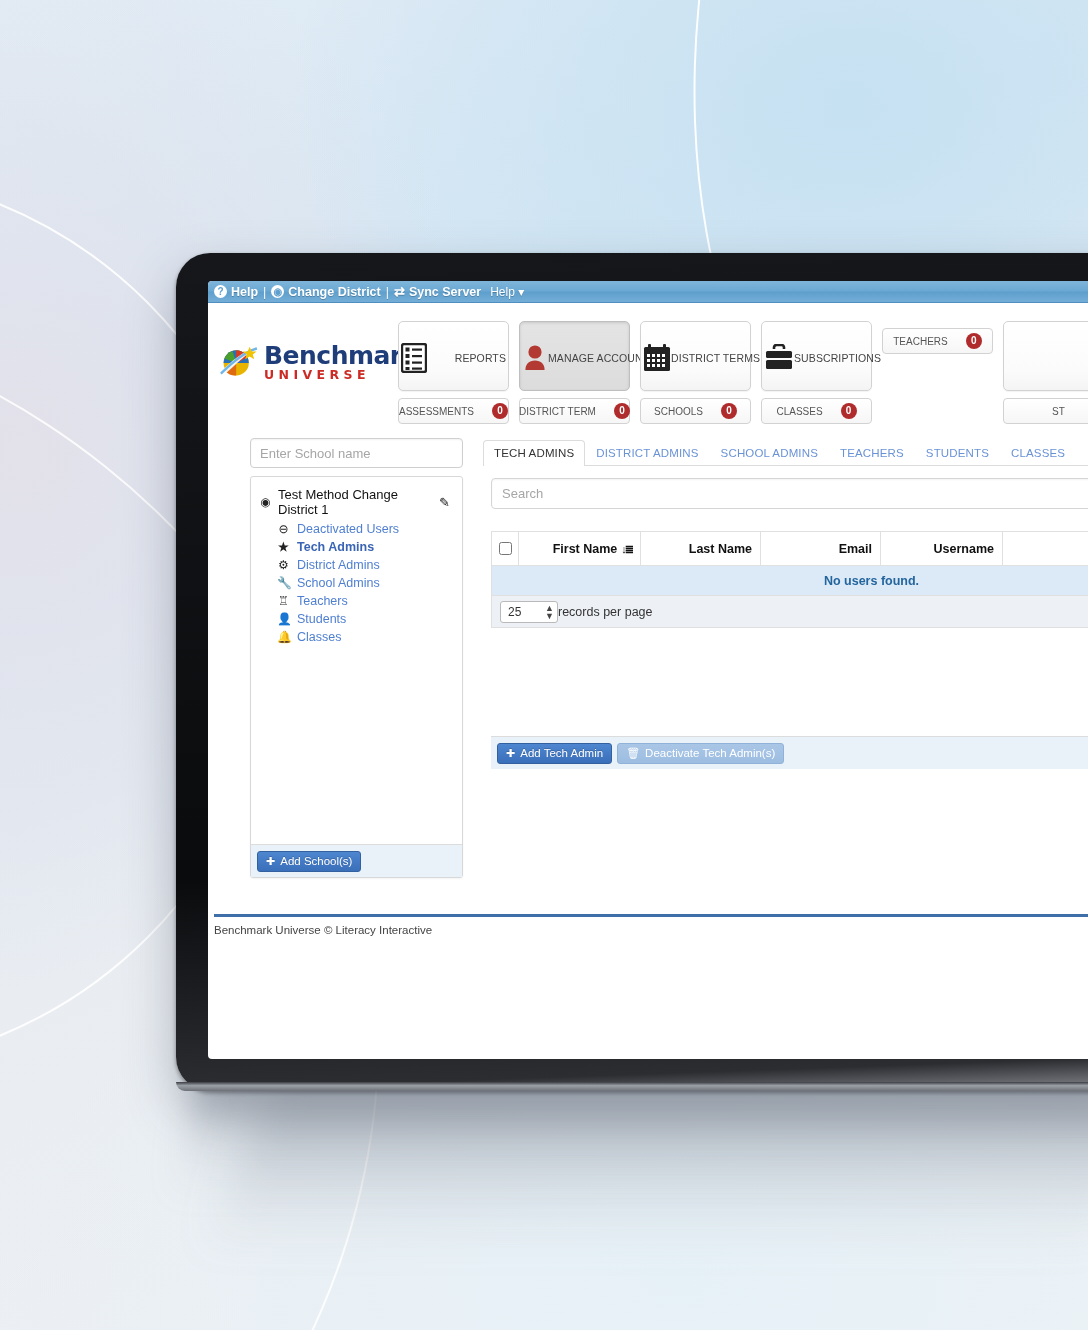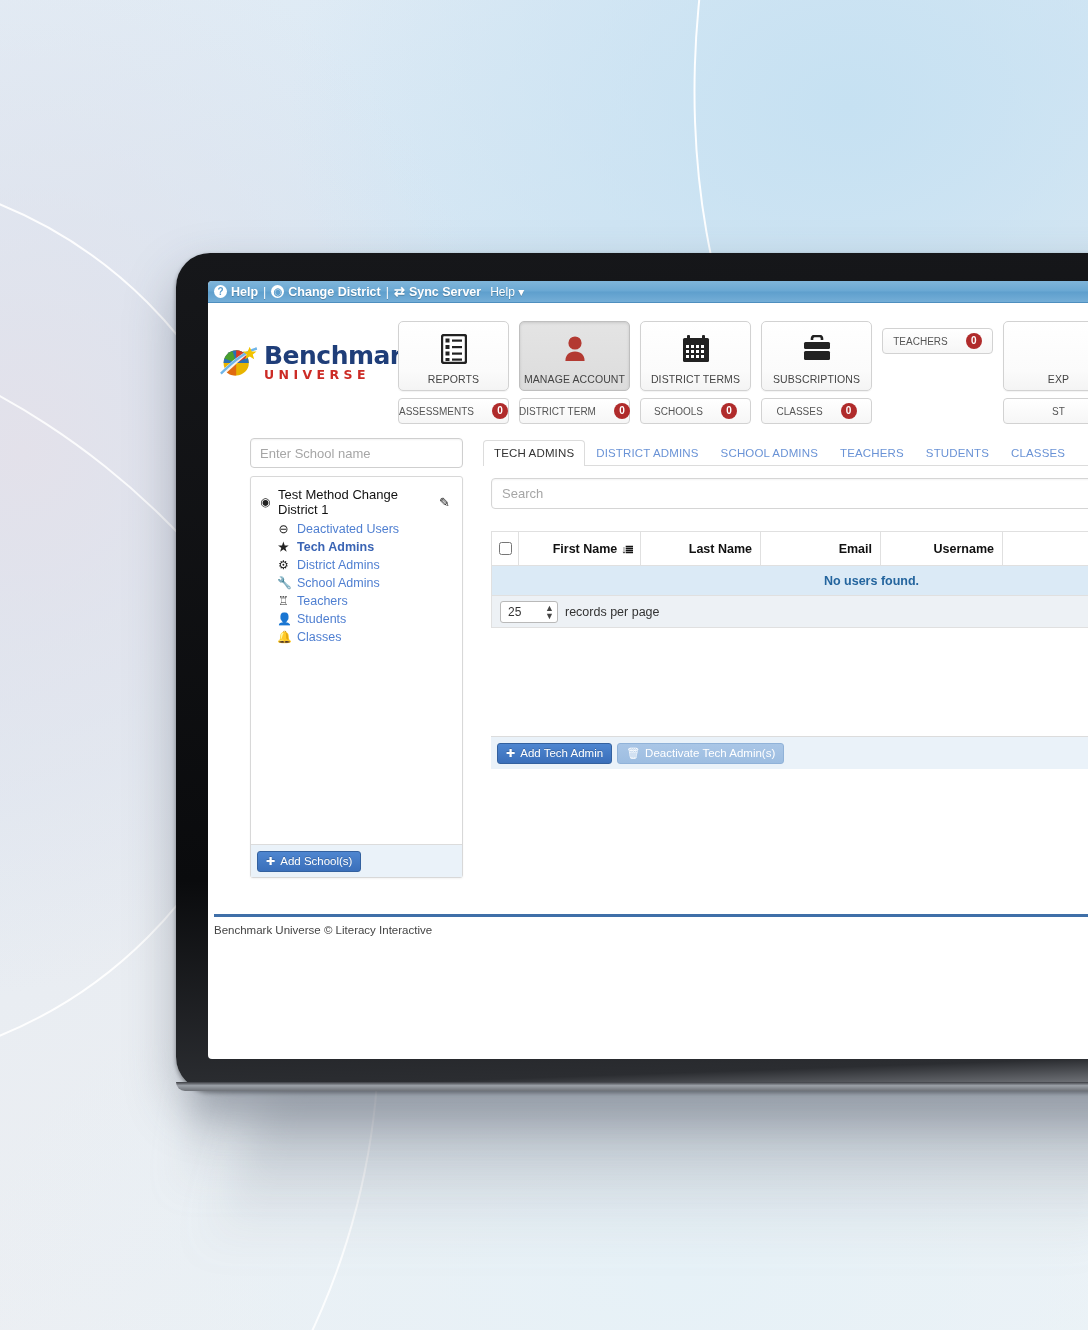--- a/index.html
+++ b/index.html
@@ -101,21 +101,21 @@
     font-size: 12.5px; font-weight: bold; color: #cc2b25;
     letter-spacing: 4.4px; margin-top: 1px;
     font-family: "DejaVu Sans", sans-serif;
   }
 
   #tiles { display: flex; gap: 10px; padding-top: 0; }
   .tile-col { width: 111px; }
   .tile {
     height: 70px; border: 1px solid #d2d2d2; border-radius: 5px;
     background: linear-gradient(180deg,#ffffff 0%,#fbfbfb 72%,#f4f4f4 100%);
-    display: flex; flex-direction: column; align-items: center; justify-content: space-between;
+    display: flex; align-items: center; justify-content: space-between;
     padding: 9px 2px 5px;
     box-shadow: 0 1px 1px rgba(0,0,0,.05);
   }
   .tile.active {
     background: linear-gradient(180deg,#e4e4e4 0%,#dcdcdc 100%);
     border-color: #bfbfbf;
     box-shadow: inset 0 1px 3px rgba(0,0,0,.12);
   }
   .tile-icon { height: 36px; display: flex; align-items: center; justify-content: center; }
   .tile-label {
@@ -238,21 +238,21 @@
     background: #dbeaf6; border: 1px solid #e0e0e0;
     text-align: center; color: #24659e; font-size: 12.5px; font-weight: bold;
     height: 30px;
   }
   #pager {
     width: 760px; height: 32px;
     background: #edf1f5; border: 1px solid #e0e0e0; border-top: none;
     display: flex; align-items: center; justify-content: space-between;
     padding: 0 8px; font-size: 12.5px; color: #333;
   }
-  #pager-left { display: flex; align-items: center; gap: 7px; }
+  #pager-left { display: flex; align-items: center; }
   .stepper {
     display: inline-flex; align-items: center;
     height: 22px; border: 1px solid #b9b9b9; border-radius: 3px;
     background: #fff; padding: 0 3px 0 7px; width: 58px;
     justify-content: space-between; font-size: 12px;
   }
   .stepper .arrows { font-size: 9px; line-height: 8px; color: #444; text-align: center; }
   #grid-footer {
     margin-top: 108px; margin-left: 8px;
     width: 760px; height: 33px; background: #eaf2f9;

